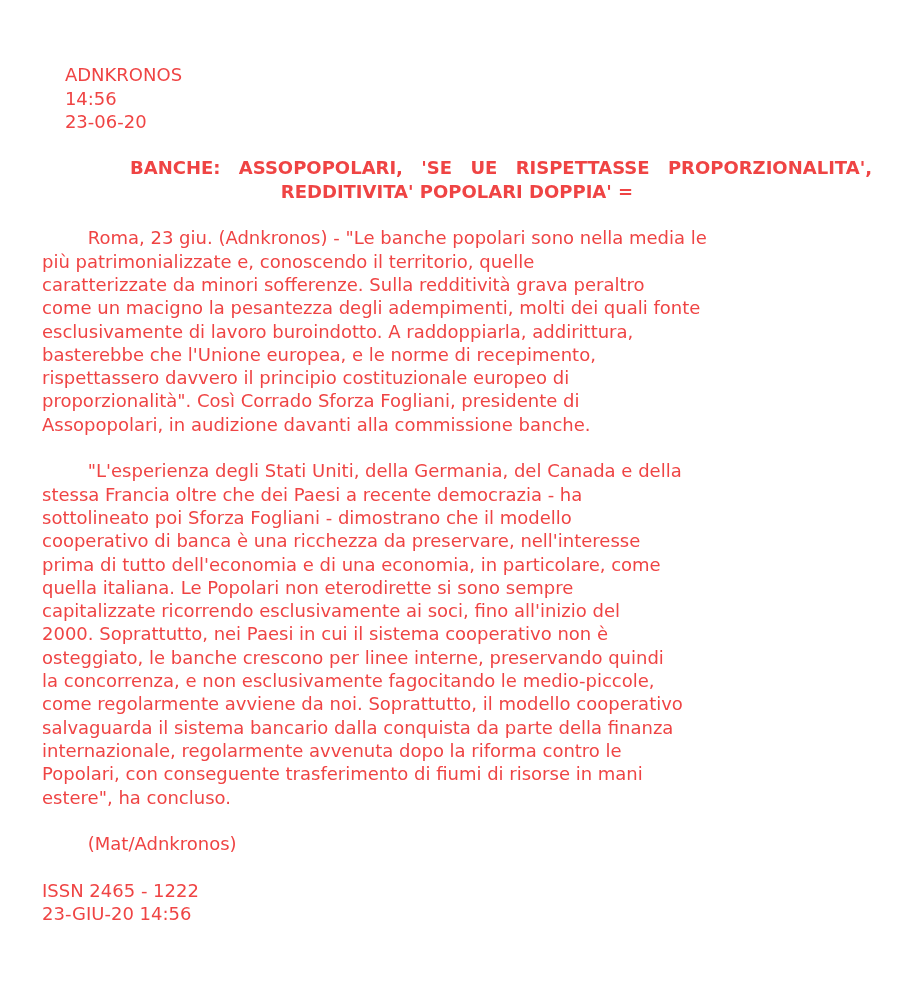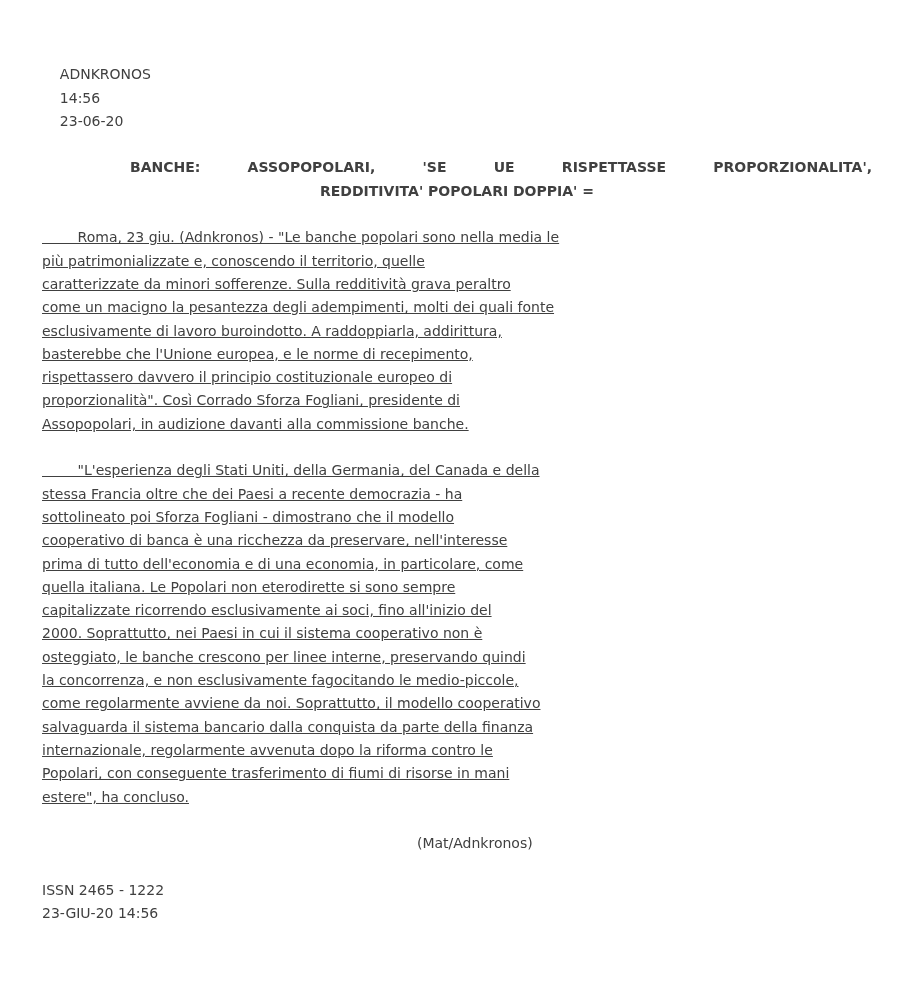--- a/index.html
+++ b/index.html
@@ -2,42 +2,42 @@
 <html><head>
 <meta charset="utf-8">
 <style>
   html, body { margin: 0; padding: 0; background: #ffffff; }
   .page {
     position: relative;
     width: 920px;
     height: 1006px;
     box-sizing: border-box;
     background: #ffffff;
-    color: #404040;
+    color: #ef4444;
     font-family: "DejaVu Sans", "Liberation Sans", sans-serif;
-    font-size: 14px;
+    font-size: 18px;
     line-height: 23.3px;
     padding: 40px 48px 0 42px;
     overflow: hidden;
   }
   .pre { white-space: pre; }
   .header-line { white-space: pre; }
   .header-line .col1 { display: inline-block; width: 187px; }
   .header-line .col2 { display: inline-block; width: 130px; }
   .headline { font-weight: bold; }
   .headline-line1 {
     text-indent: 88px;
     text-align: justify;
     text-align-last: justify;
     word-spacing: 2px;
   }
   .headline-line2 { text-align: center; }
   .subtitle { margin-top: 19px; }
-  .para { margin-top: 23.3px; text-decoration: underline; }
-  .signoff { margin-top: 23.3px; text-align: center; }
+  .para { margin-top: 23.3px; }
+  .signoff { margin-top: 23.3px; }
   .footer-block { margin-top: 23.3px; }
 </style>
 </head>
 <body>
 
 <div class="page">
 
   <div class="header-line">
     <span class="col1">ADNKRONOS</span>
     <span class="col2">14:56</span>

